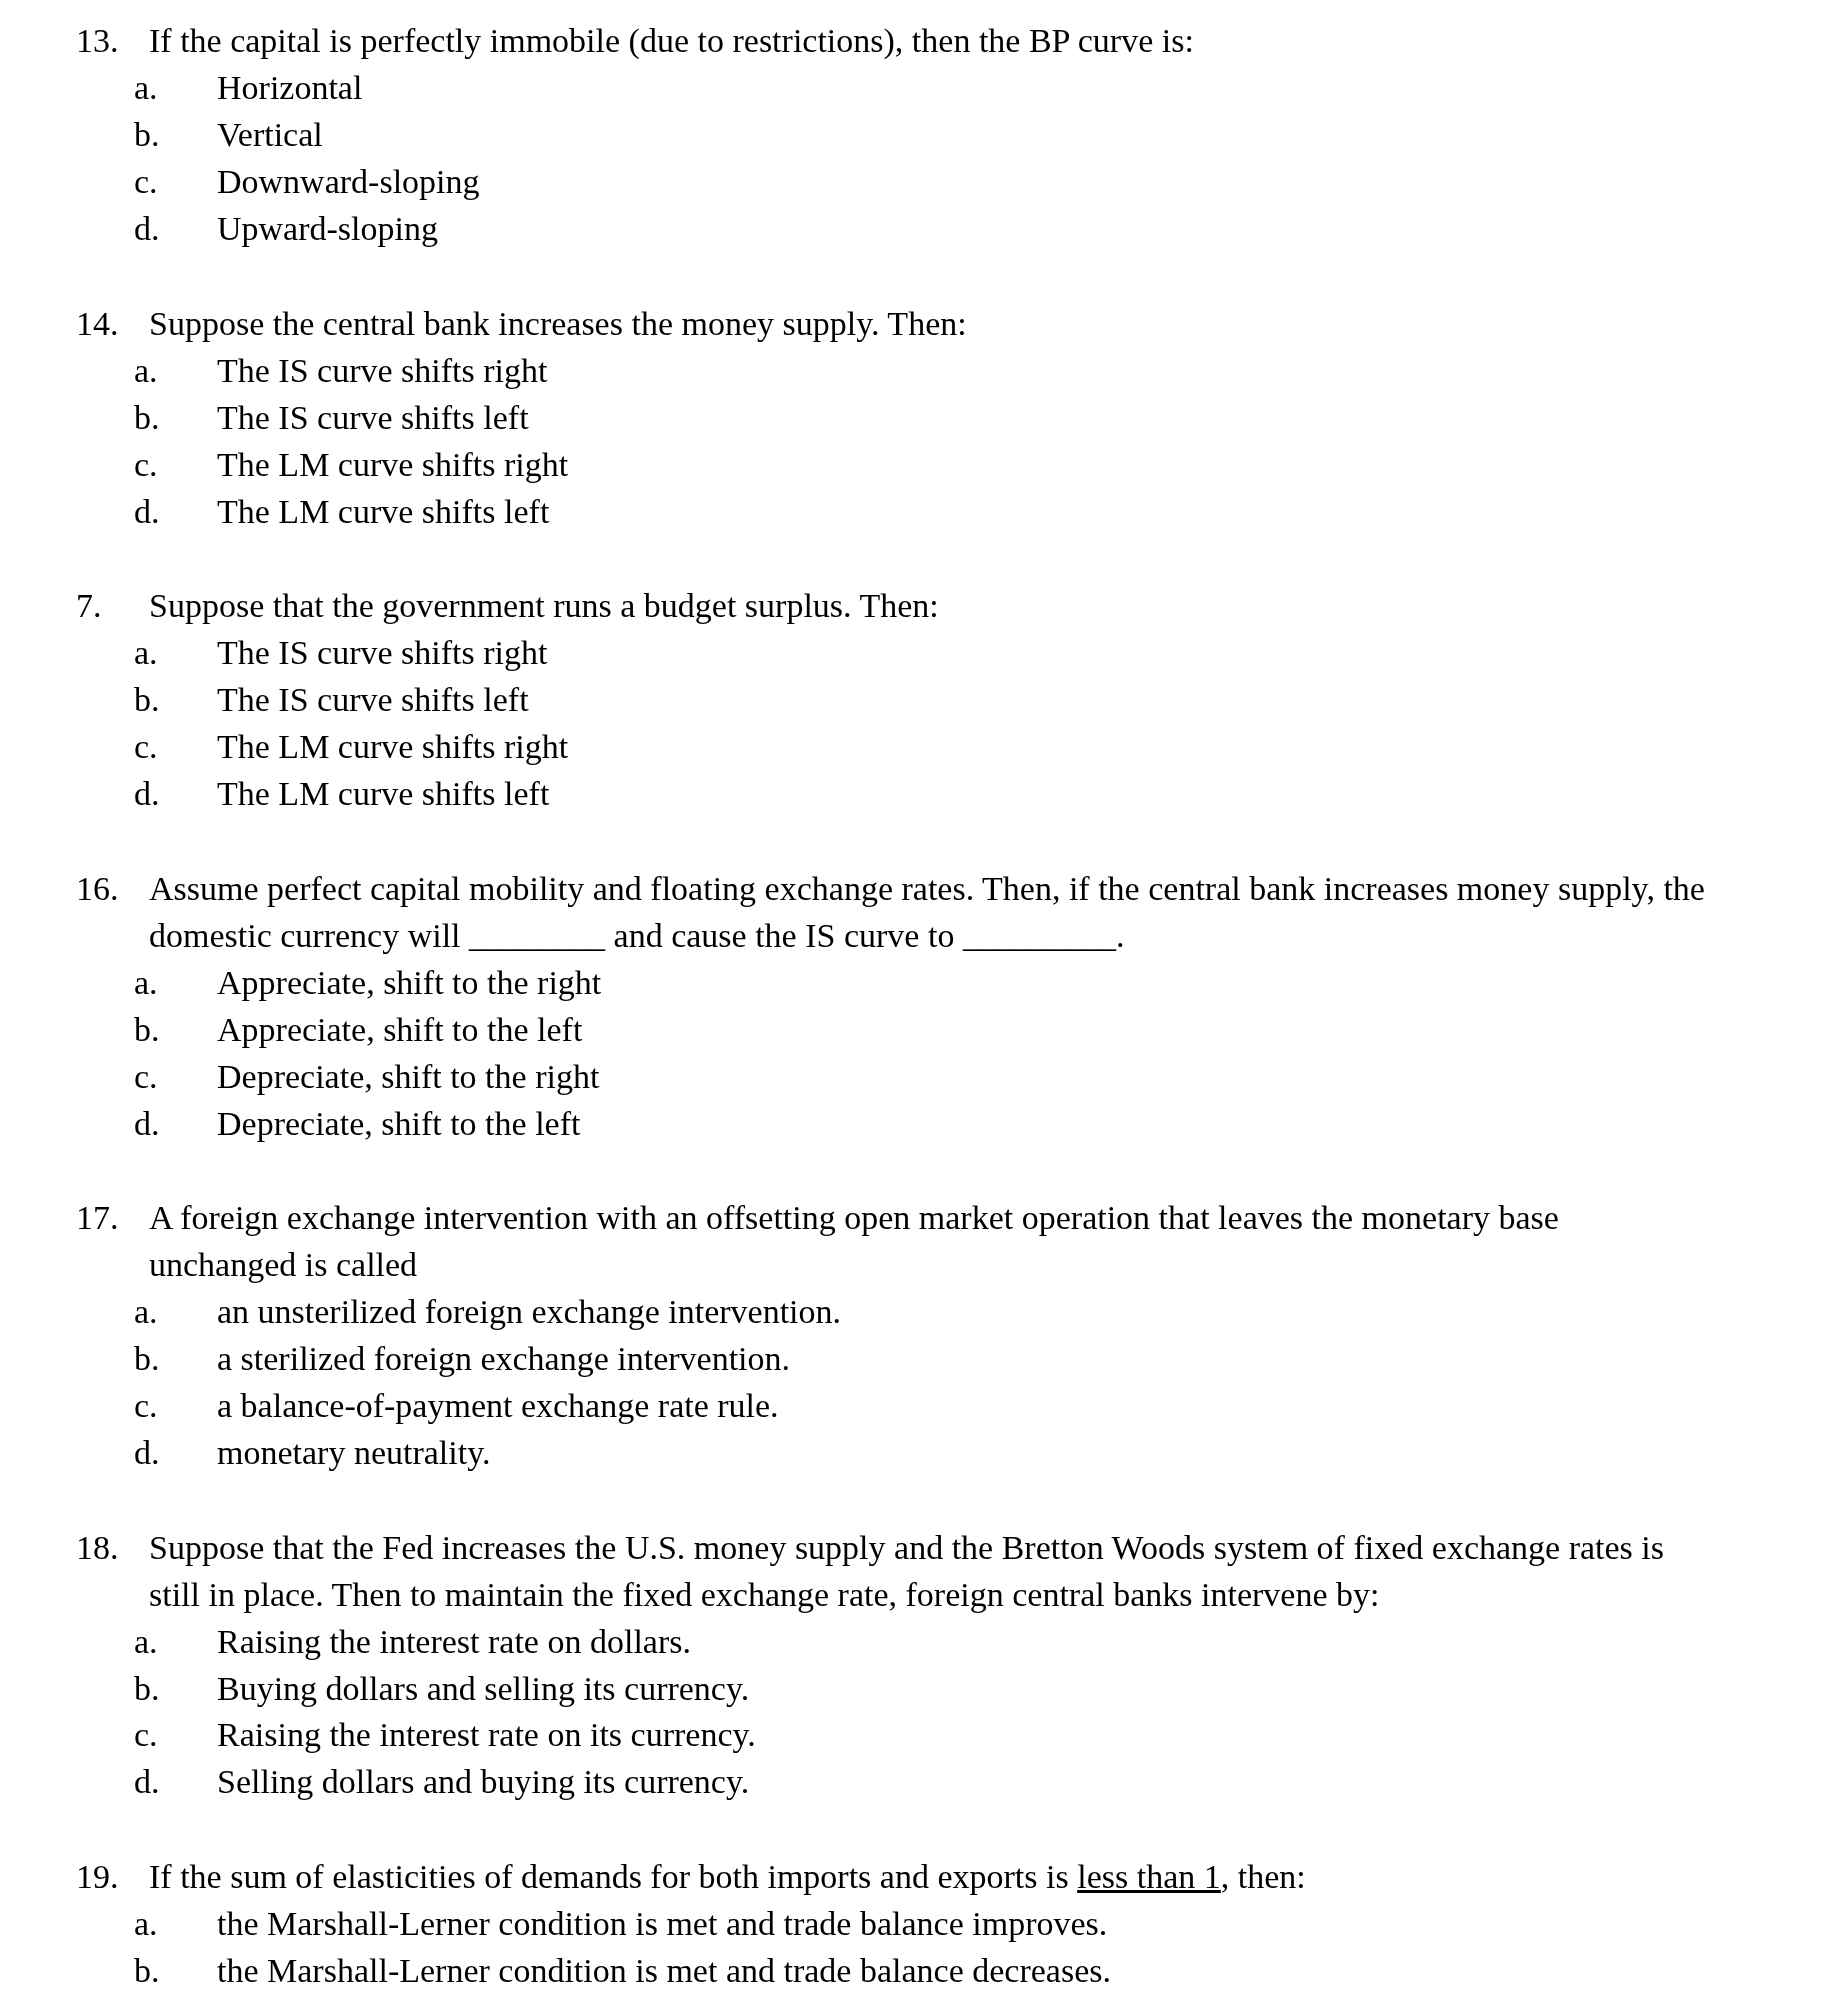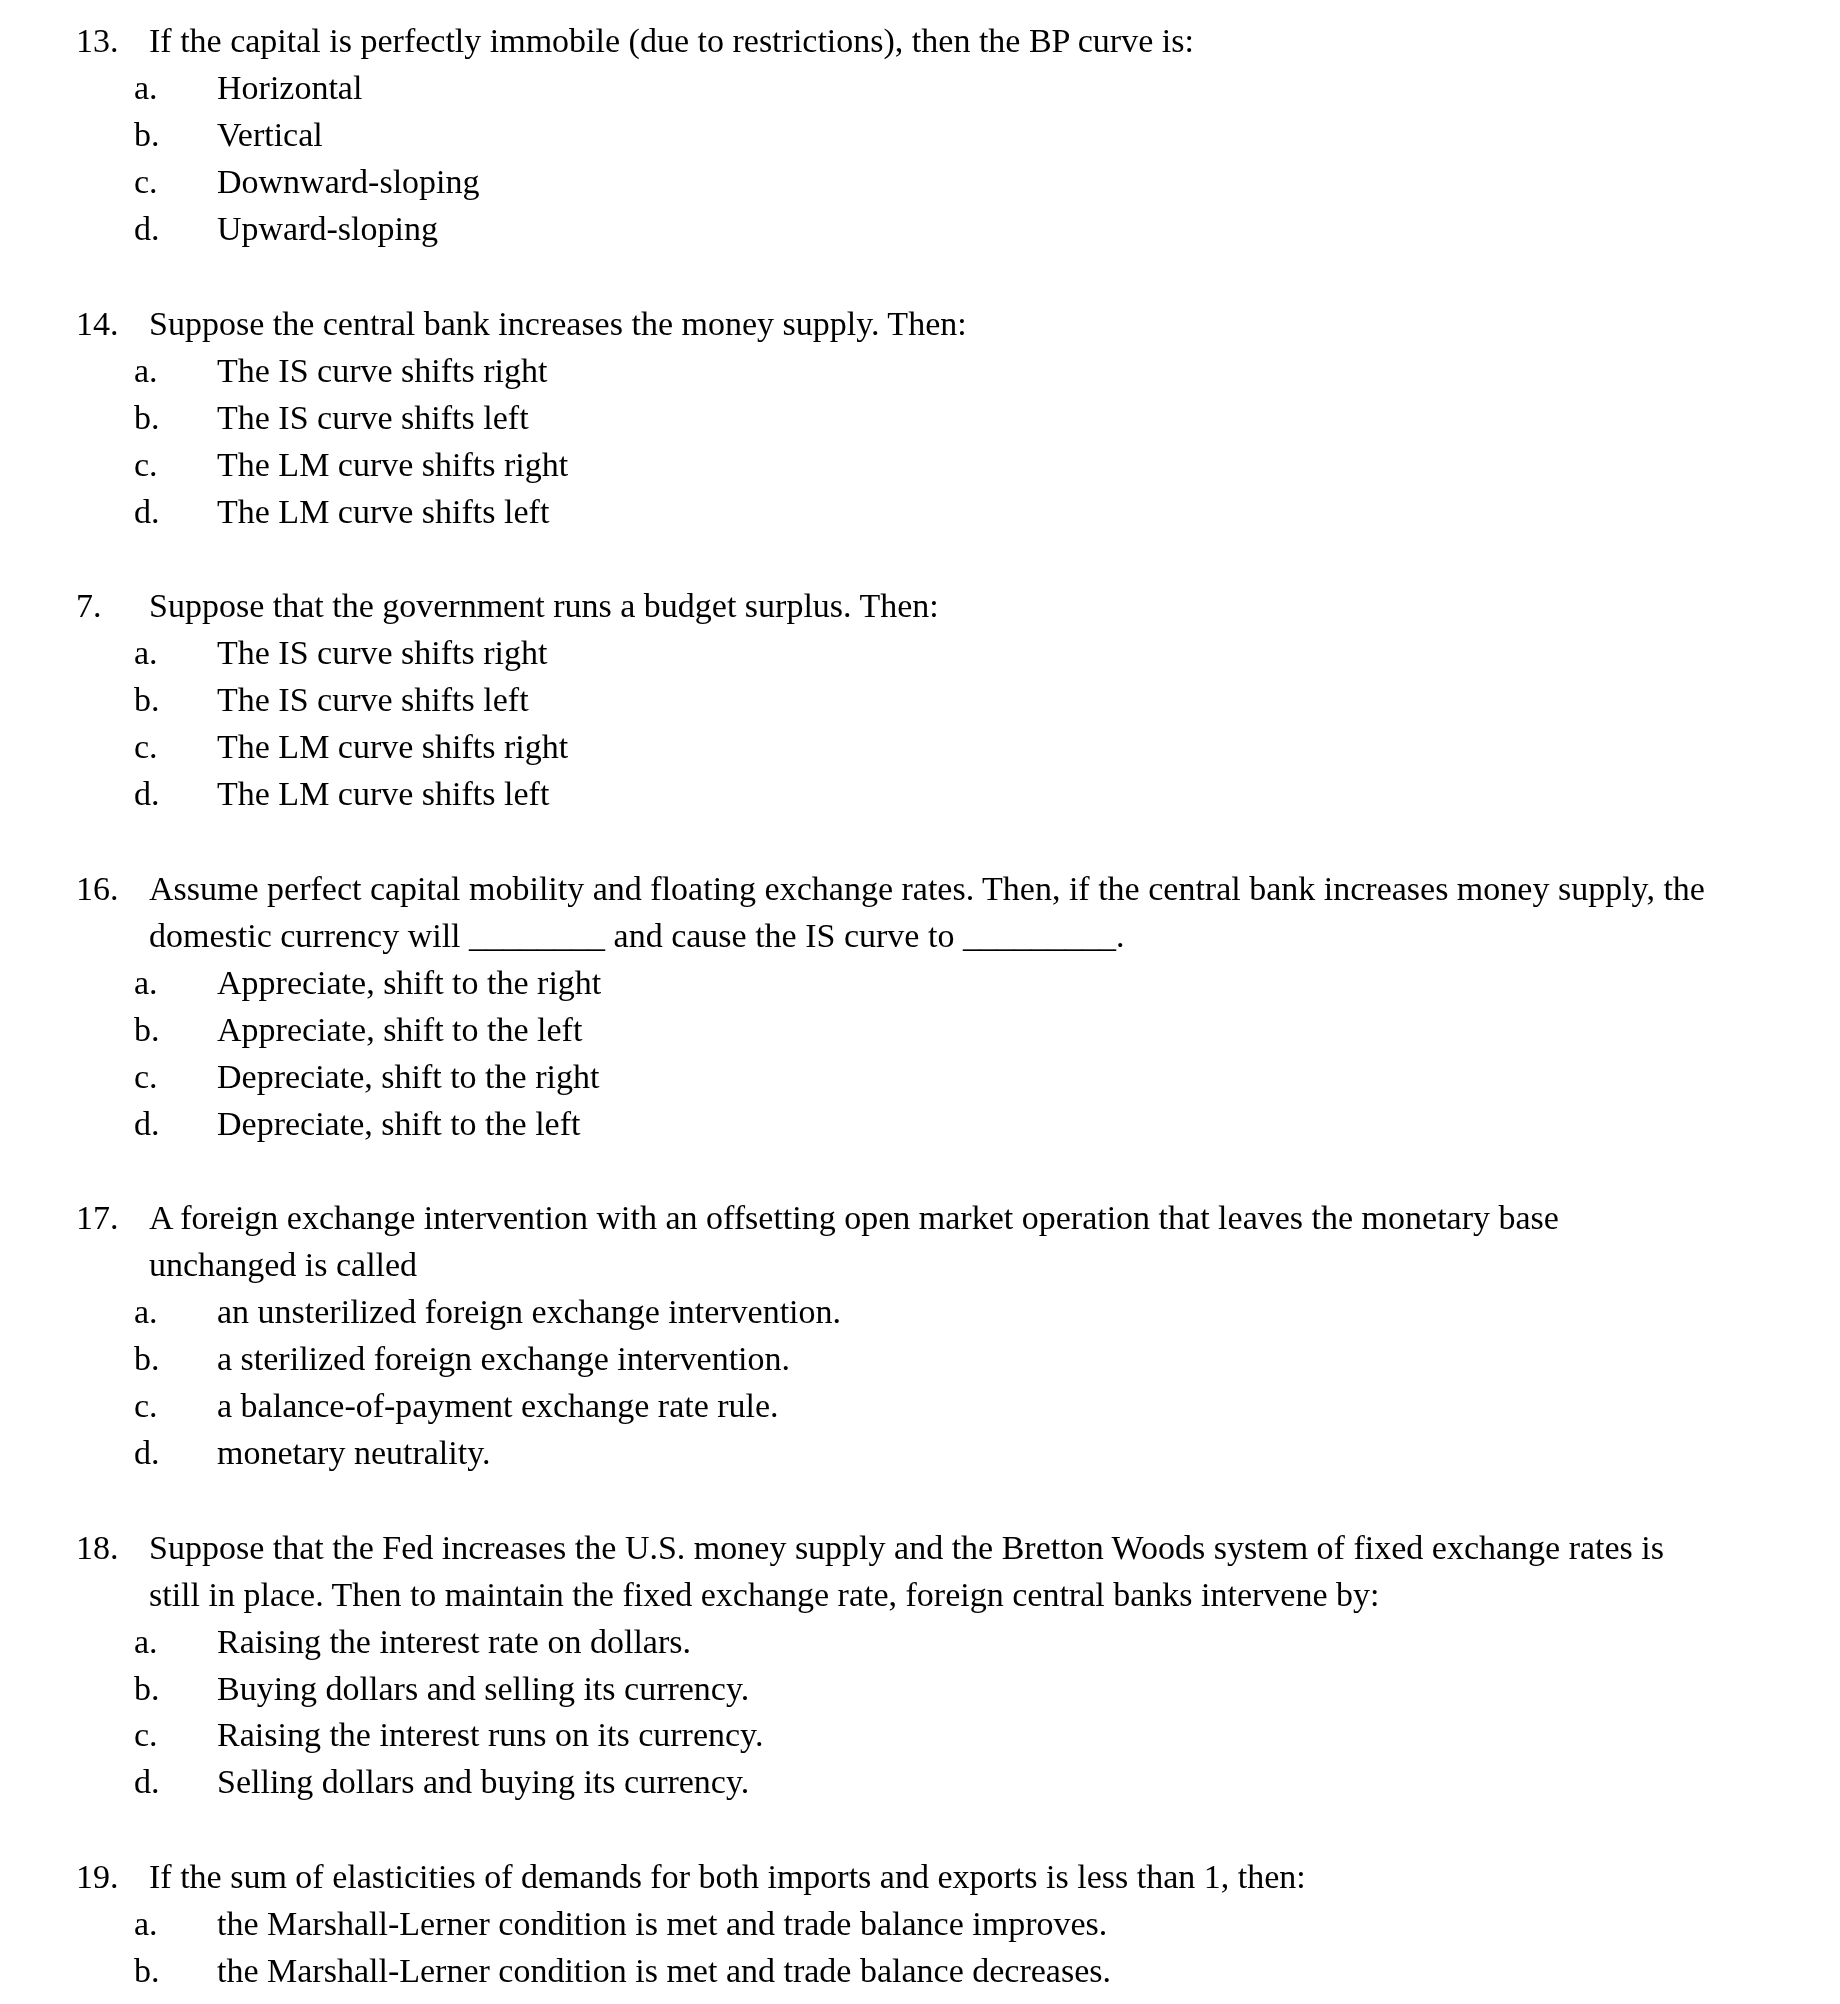--- a/index.html
+++ b/index.html
@@ -19,21 +19,21 @@
     overflow: hidden;
   }
   .question { margin: 0 0 48px 0; }
   .question:last-child { margin-bottom: 0; }
   .q-row { display: flex; }
   .q-num { flex: 0 0 58px; }
   .q-text { flex: 1; margin-left: 15px; }
   .option { display: flex; margin-left: 58px; }
   .opt-letter { flex: 0 0 59px; }
   .opt-text { flex: 1; margin-left: 24px; }
-  .u { }
+  .u { text-decoration: underline; }
 </style>
 </head>
 <body>
 
 <div class="page">
 
   <div class="question">
     <div class="q-row">
       <span class="q-num">13.</span>
       <span class="q-text">If the capital is perfectly immobile (due to restrictions), then the BP curve is:</span>
@@ -167,21 +167,21 @@
       <div class="option">
         <span class="opt-letter">a.</span>
         <span class="opt-text">Raising the interest rate on dollars.</span>
       </div>
       <div class="option">
         <span class="opt-letter">b.</span>
         <span class="opt-text">Buying dollars and selling its currency.</span>
       </div>
       <div class="option">
         <span class="opt-letter">c.</span>
-        <span class="opt-text">Raising the interest runs on its currency.</span>
+        <span class="opt-text">Raising the interest rate on its currency.</span>
       </div>
       <div class="option">
         <span class="opt-letter">d.</span>
         <span class="opt-text">Selling dollars and buying its currency.</span>
       </div>
     </div>
   </div>
 
   <div class="question">
     <div class="q-row">

